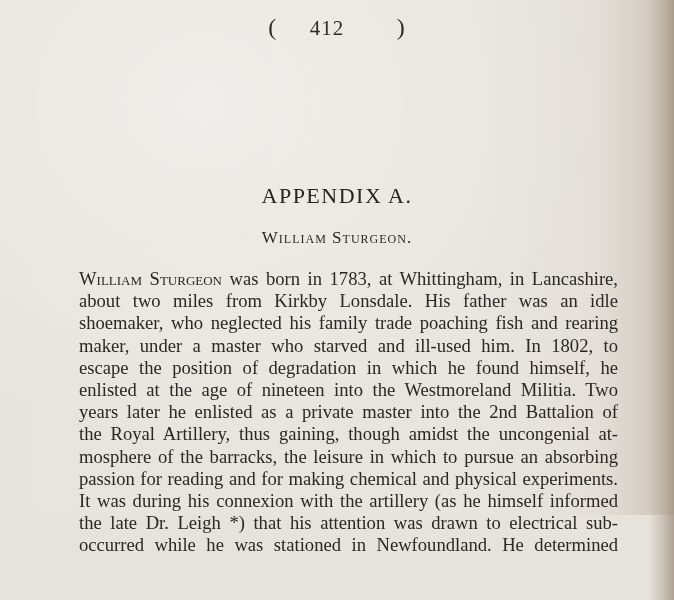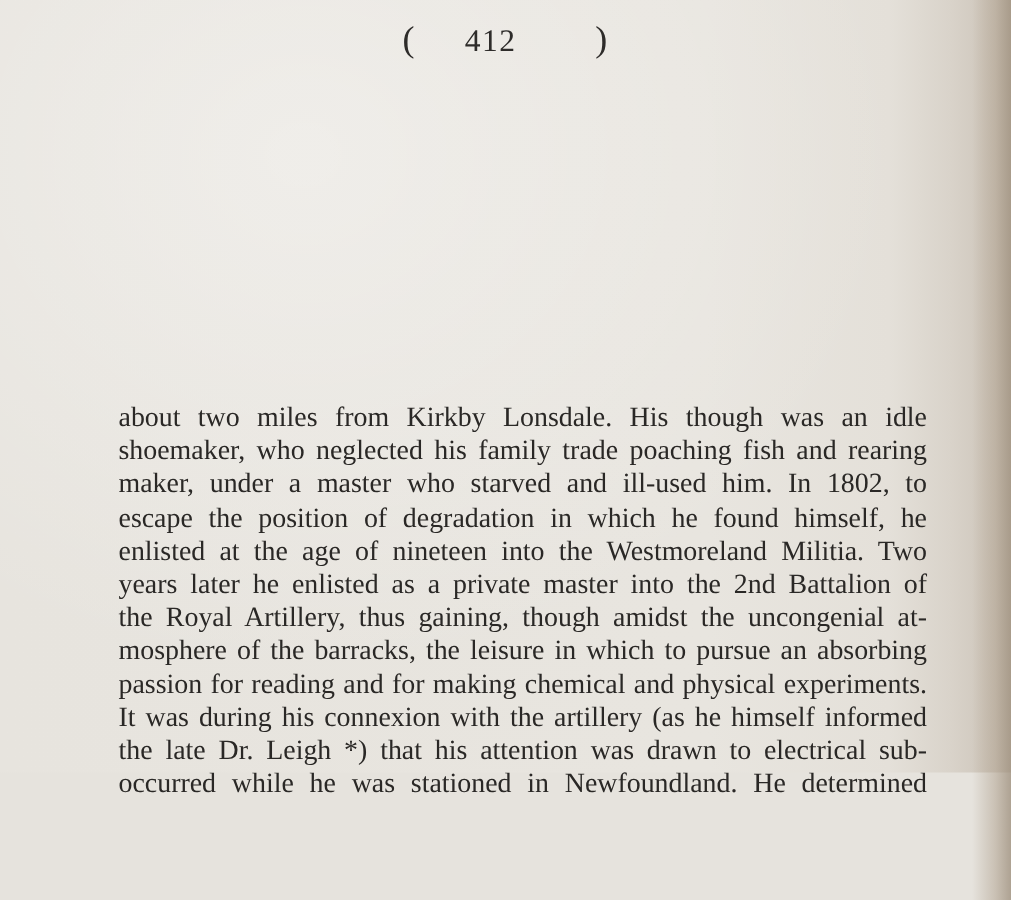--- a/index.html
+++ b/index.html
@@ -83,24 +83,27 @@
 
 <div class="page">
   <div class="gutter-shadow"></div>
 
   <div class="page-number">
     <span class="paren">(</span>
     <span class="num">412</span>
     <span class="paren">)</span>
   </div>
 
+  <div class="appendix-title">APPENDIX A.</div>
 
+  <div class="subject-title">William Sturgeon.</div>
 
   <div class="body-text">
-    <span class="line">about two miles from Kirkby Lonsdale.  His though was an idle</span>
+    <span class="line"><span class="sc">William Sturgeon</span><span> was born in 1783, at Whittingham, in Lancashire,</span></span>
+    <span class="line">about two miles from Kirkby Lonsdale.  His father was an idle</span>
     <span class="line">shoemaker, who neglected his family trade poaching fish and rearing</span>
     <span class="line">maker, under a master who starved and ill-used him.  In 1802, to</span>
     <span class="line">escape the position of degradation in which he found himself, he</span>
     <span class="line">enlisted at the age of nineteen into the Westmoreland Militia.  Two</span>
     <span class="line">years later he enlisted as a private master into the 2nd Battalion of</span>
     <span class="line">the Royal Artillery, thus gaining, though amidst the uncongenial at-</span>
     <span class="line">mosphere of the barracks, the leisure in which to pursue an absorbing</span>
     <span class="line">passion for reading and for making chemical and physical experiments.</span>
     <span class="line">It was during his connexion with the artillery (as he himself informed</span>
     <span class="line">the late Dr. Leigh *) that his attention was drawn to electrical sub-</span>

